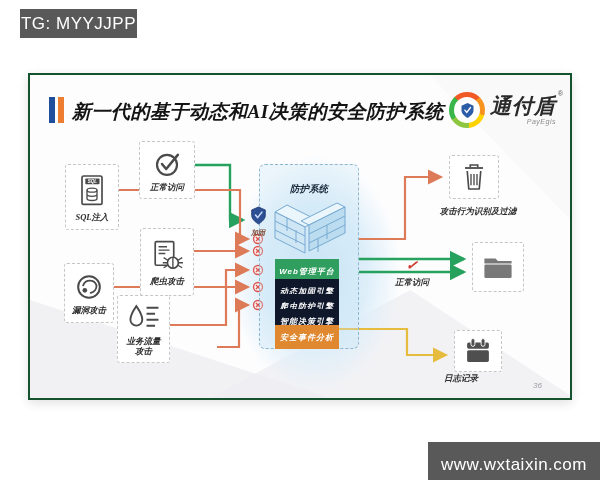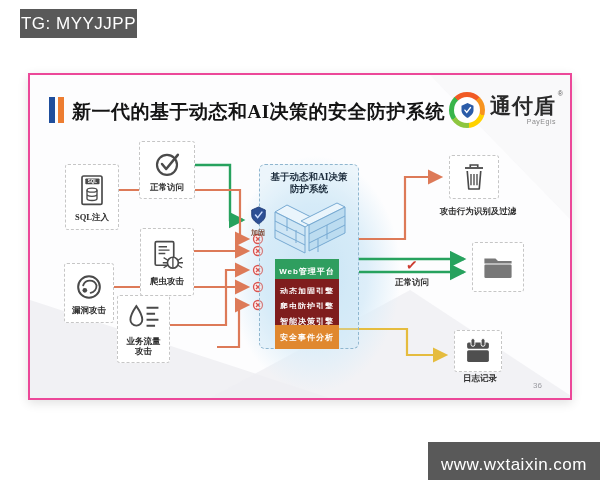--- a/index.html
+++ b/index.html
@@ -3,21 +3,21 @@
 <meta charset="utf-8">
 <style>
   * { margin:0; padding:0; box-sizing:border-box; }
   html,body { width:600px; height:480px; }
   body { font-family:"Liberation Sans", sans-serif; background:#ffffff; position:relative; overflow:hidden; }
 
   .badge { position:absolute; background:#595959; color:#fff; display:flex; align-items:center; justify-content:center; font-size:17px; letter-spacing:0.5px; }
   #tg-badge { left:20px; top:9px; width:117px; height:29px; }
   #site-badge { left:428px; top:442px; width:172px; height:46px; }
 
-  #slide { position:absolute; left:28px; top:73px; width:544px; height:327px; background:#fdfdfe; border:2px solid #ec4899; box-shadow:0 3px 10px rgba(0,0,0,0.12); overflow:hidden; }
+  #slide { position:absolute; left:28px; top:73px; width:544px; height:327px; background:#fdfdfe; border:2px solid #14532d; box-shadow:0 3px 10px rgba(0,0,0,0.12); overflow:hidden;font-style:italic; }
   .deco { position:absolute; pointer-events:none; }
   #deco1 { left:0; bottom:0; width:300px; height:140px; background:#f1f1f4; clip-path:polygon(0 100%, 0 30%, 100% 100%); }
   #deco2 { left:180px; bottom:0; width:364px; height:120px; background:#efeff2; clip-path:polygon(0 100%, 55% 10%, 100% 100%); opacity:.8; }
   #deco3 { right:0; top:0; width:200px; height:180px; background:#f6f6f8; clip-path:polygon(100% 0, 30% 0, 100% 80%); opacity:.7; }
 
   
   #title-bar-blue { position:absolute; left:19px; top:22px; width:6px; height:26px; background:#1f4e9c; }
   #title-bar-orange { position:absolute; left:28px; top:22px; width:6px; height:26px; background:#ed7d31; }
   #slide-title { position:absolute; left:42px; top:24px; font-family:"Liberation Serif", serif; font-weight:bold; font-size:19px; color:#141414; letter-spacing:0.5px; white-space:nowrap; }
   #logo { position:absolute; right:14px; top:17px; display:flex; align-items:flex-start; }
@@ -29,21 +29,21 @@
   #logo-sub { font-size:7px; color:#8a8a8a; text-align:right; margin-top:-2px; letter-spacing:0.5px; }
 
   
   #cloud { position:absolute; left:199px; top:81px; width:172px; height:236px; border-radius:50%; background:radial-gradient(closest-side, #cde6f6 0%, #ddeef9 60%, rgba(221,238,249,0)); }
   #center-panel { position:absolute; left:229px; top:89px; width:100px; height:185px; border:1.5px dashed #8fb6cf; border-radius:6px; background:rgba(200,228,245,0.30); }
   #center-title1 { position:absolute; left:0; top:6px; width:100%; text-align:center; font-size:9.5px; font-weight:bold; color:#1a2a3a; font-family:"Liberation Serif", serif; }
   #center-title2 { position:absolute; left:0; top:18px; width:100%; text-align:center; font-size:9.5px; font-weight:bold; color:#1a2a3a; font-family:"Liberation Serif", serif; }
   #brick-wall { position:absolute; left:5px; top:29px; }
   .mod { position:absolute; left:15px; width:64px; height:24px; color:#fff; font-size:8px; font-weight:bold; display:flex; align-items:center; justify-content:center; letter-spacing:1px; white-space:nowrap; }
   .mod-green { background:#2f9e5f; }
-  .mod-blue { background:#7f1d1d; }
+  .mod-blue { background:#0f172a; }
   .mod-orange { background:#e0882f; }
   #mod-0 { top:94px; } #mod-1 { top:114px; } #mod-2 { top:129px; } #mod-3 { top:144px; } #mod-4 { top:160px;text-align:right; }
 
   #shield-wrap { position:absolute; left:218px; top:131px; width:20px; text-align:center; }
   #shield-label { font-size:7px; color:#7d4632; font-weight:bold; margin-top:-1px; }
 
   
   .card { position:absolute; background:#ffffff; border:1px dashed #c6c6c6; border-radius:3px; display:flex; flex-direction:column; align-items:center; justify-content:center; gap:3px; }
   .card-label { font-family:"Liberation Serif", serif; font-size:8.5px; font-weight:bold; color:#2e2e2e; line-height:10px; text-align:center; }
   #card-normal { left:109px; top:66px; width:56px; height:58px; }
@@ -54,21 +54,21 @@
 
   #attack-list { position:absolute; left:122px; top:256px; width:92px; text-align:center; color:#3d5fa8; font-weight:bold; font-size:8.5px; line-height:9.8px; font-family:"Liberation Serif", serif; }
 
   
   #card-trash { left:419px; top:80px; width:50px; height:44px; }
   #label-trash { position:absolute; left:398px; top:131px; width:100px; text-align:center; }
   #card-folder { left:442px; top:167px; width:52px; height:50px; }
   #check-mark { position:absolute; left:376px; top:182px; font-size:14px; font-weight:bold; color:#cc3b2f; transform:rotate(6deg); }
   #label-folder { position:absolute; left:352px; top:202px; width:60px; text-align:center; }
   #card-calendar { left:424px; top:255px; width:48px; height:42px; }
-  #label-calendar { position:absolute; left:414px; top:298px; width:72px; text-align:center; }
+  #label-calendar { position:absolute; left:414px; top:298px; width:72px; text-align:left; }
   #page-number { position:absolute; left:503px; top:306px; font-size:8px; color:#9a9aa0; }
 
   #connectors { position:absolute; left:0; top:0; pointer-events:none; }
 </style>
 </head>
 <body>
 
 <div class="badge" id="tg-badge">TG: MYYJJPP</div>
 
 <div id="slide">
@@ -138,21 +138,20 @@
           <path d="M-2,-2 L2,2 M2,-2 L-2,2" stroke-width="1.3"></path>
         </g>
       <g transform="translate(228,230)">
           <circle r="4.5" fill="#fdf0ee" stroke-width="1.3"></circle>
           <path d="M-2,-2 L2,2 M2,-2 L-2,2" stroke-width="1.3"></path>
         </g>
     </g>
   </svg>
 
   <div id="center-panel">
-    <div id="center-title1">基于动态和AI决策</div>
     <div id="center-title2">防护系统</div>
     <svg id="brick-wall" width="90" height="62" viewBox="0 0 90 62">
       <g stroke="#76a9d2" stroke-width="1" stroke-linejoin="round">
         <polygon points="10,18 22,11 52,26 40,33" fill="#eaf5fc"></polygon>
         <polygon points="10,18 40,33 40,59 10,44" fill="#cfe6f5"></polygon>
         <path d="M10,27 L40,42 M10,36 L40,51 M22,24 V37 M31,36 V49" fill="none"></path>
         <polygon points="44,31 36,27 72,9 80,13" fill="#eaf5fc"></polygon>
         <polygon points="44,31 80,13 80,39 44,57" fill="#bcdcf0"></polygon>
         <path d="M44,40 L80,22 M44,49 L80,31 M62,31 V45 M53,45 V58" fill="none"></path>
       </g>

